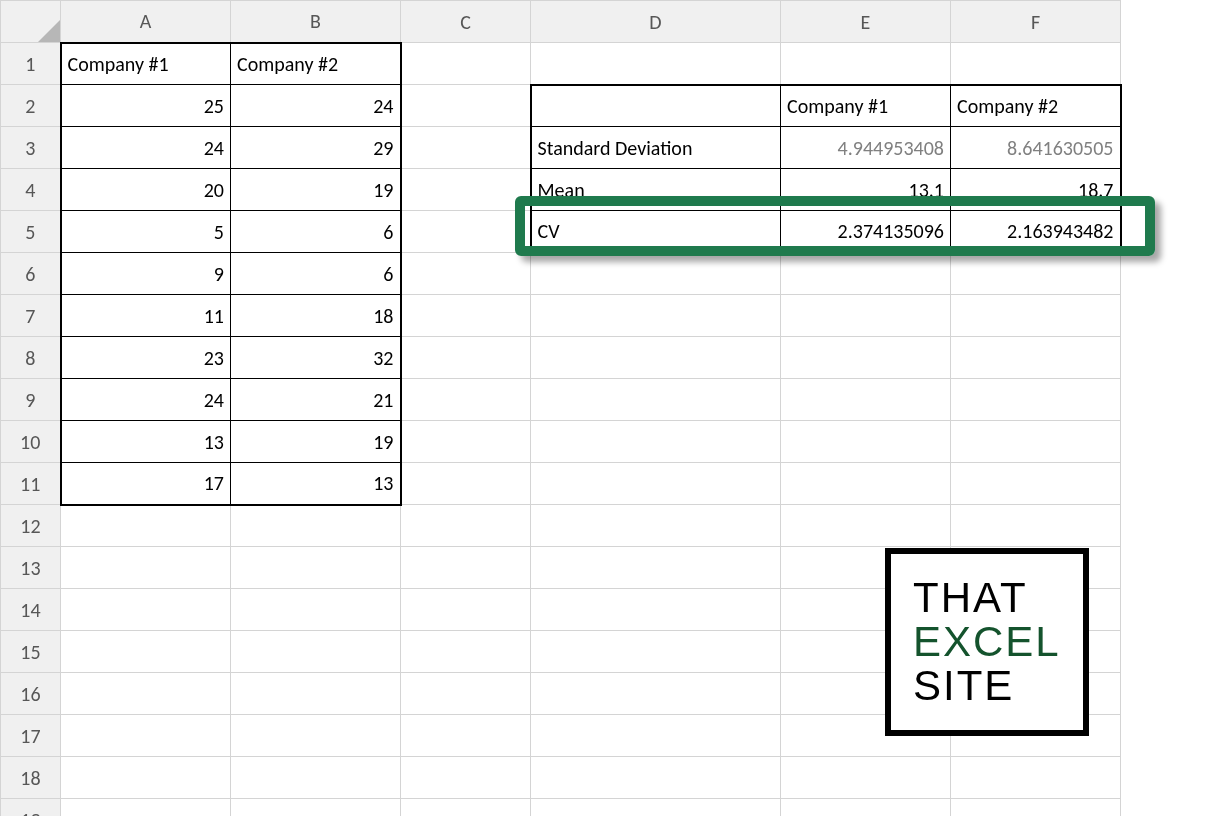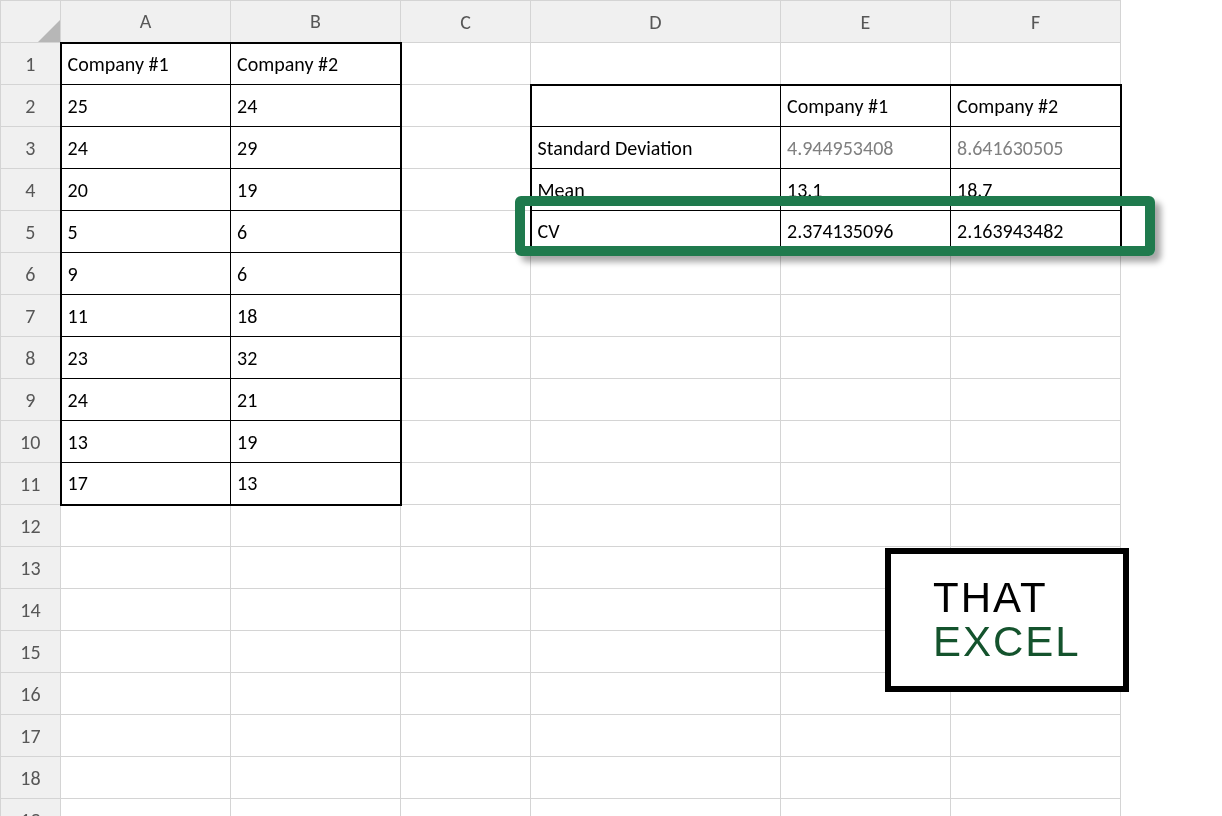--- a/index.html
+++ b/index.html
@@ -63,38 +63,38 @@
 
   
   .b-t { border-top: 2px solid #000 !important; }
   .b-b { border-bottom: 2px solid #000 !important; }
   .b-l { border-left: 2px solid #000 !important; }
   .b-r { border-right: 2px solid #000 !important; }
   .b-thin-b { border-bottom: 1px solid #000 !important; }
   .b-thin-r { border-right: 1px solid #000 !important; }
 
   .bold { font-weight: bold; }
-  .right { }
+  .right { text-align: right; }
   .left { text-align: left; }
   .gray { color: #808080; }
 
   
   .highlight {
     position: absolute;
     border: 10px solid #1f7a4d;
     border-radius: 6px;
     pointer-events: none;
     box-shadow: 6px 6px 6px rgba(0,0,0,0.35);
   }
 
   
   .logo-box {
     position: absolute;
     border: 6px solid #000;
-    padding: 22px 42px;
+    padding: 22px 22px;
     background: #fff;
     line-height: 1.05;
   }
   .logo-box div {
     font-family: Impact, "Arial Black", sans-serif;
     font-size: 42px;
     letter-spacing: 2px;
   }
   .logo-green { color: #14532d; }
 </style>
@@ -296,13 +296,14 @@
         <td></td>
       </tr>
 </tbody>
   </table>
 
 <div class="highlight" style="left:515px; top:196px; width:640px; height:60px;"></div>
 
 <div class="logo-box" style="left:885px; top:548px;">
   <div>THAT</div>
   <div class="logo-green">EXCEL</div>
+  <div>SITE</div>
 </div>
 
 </body></html>

